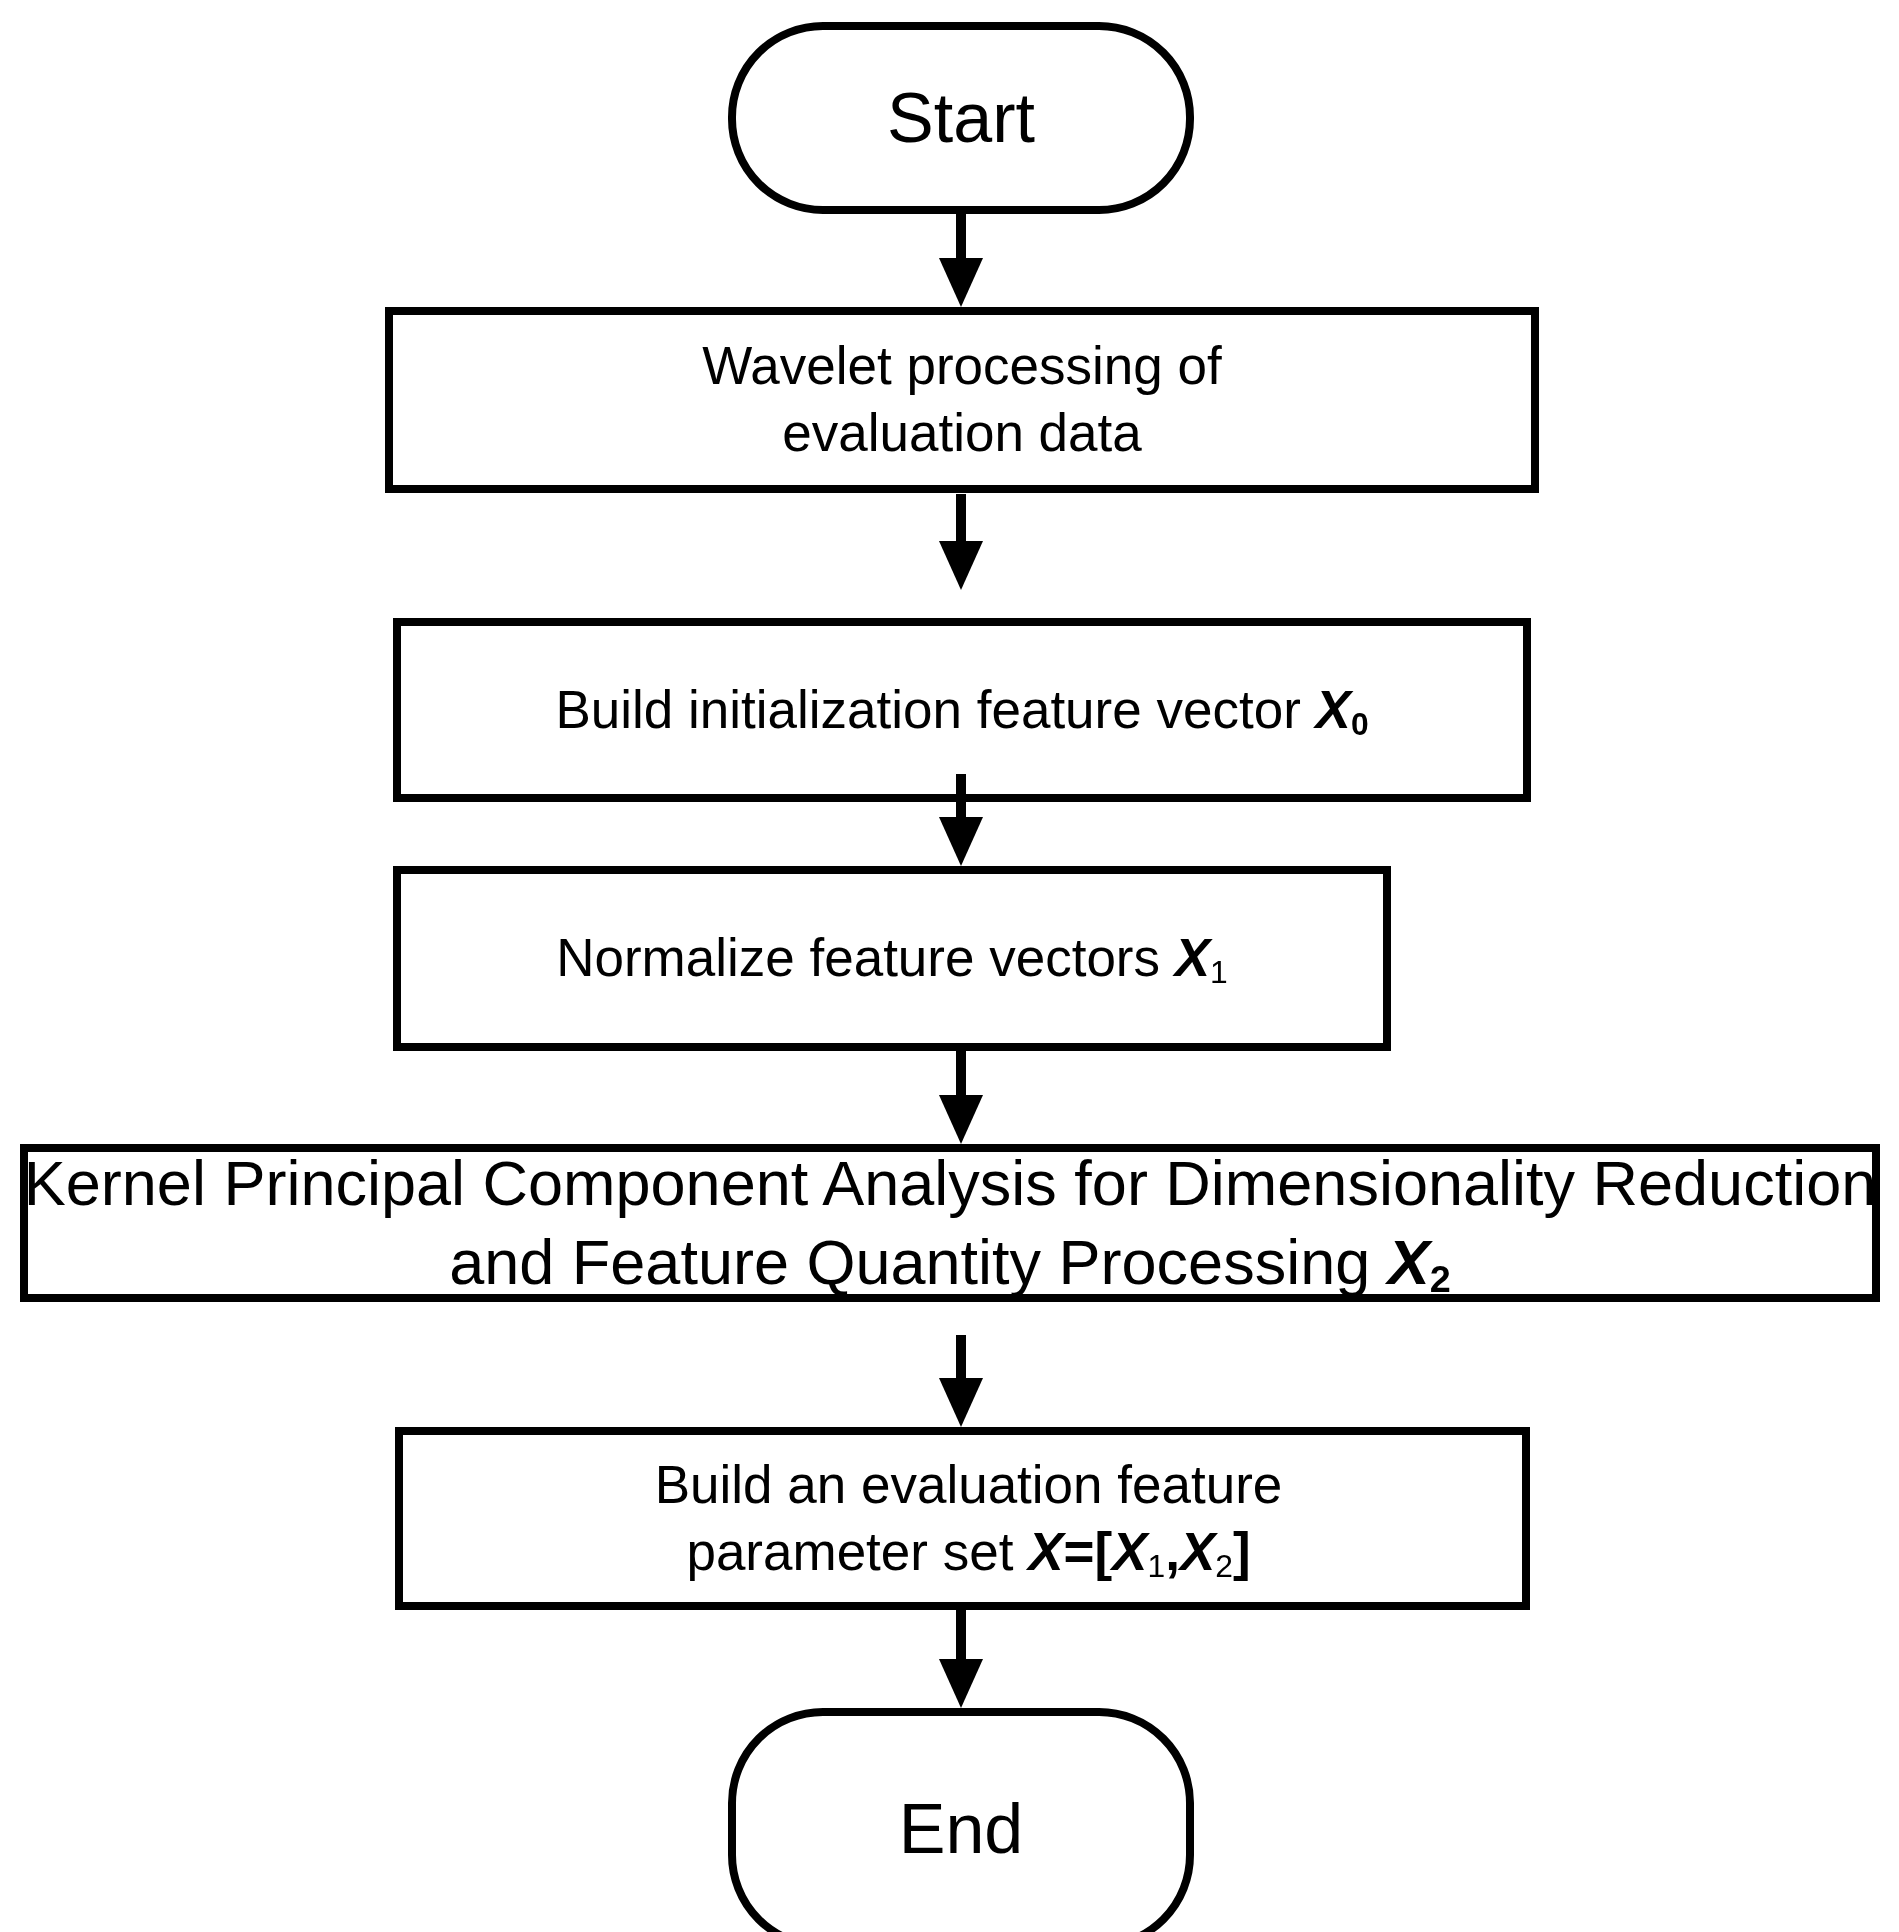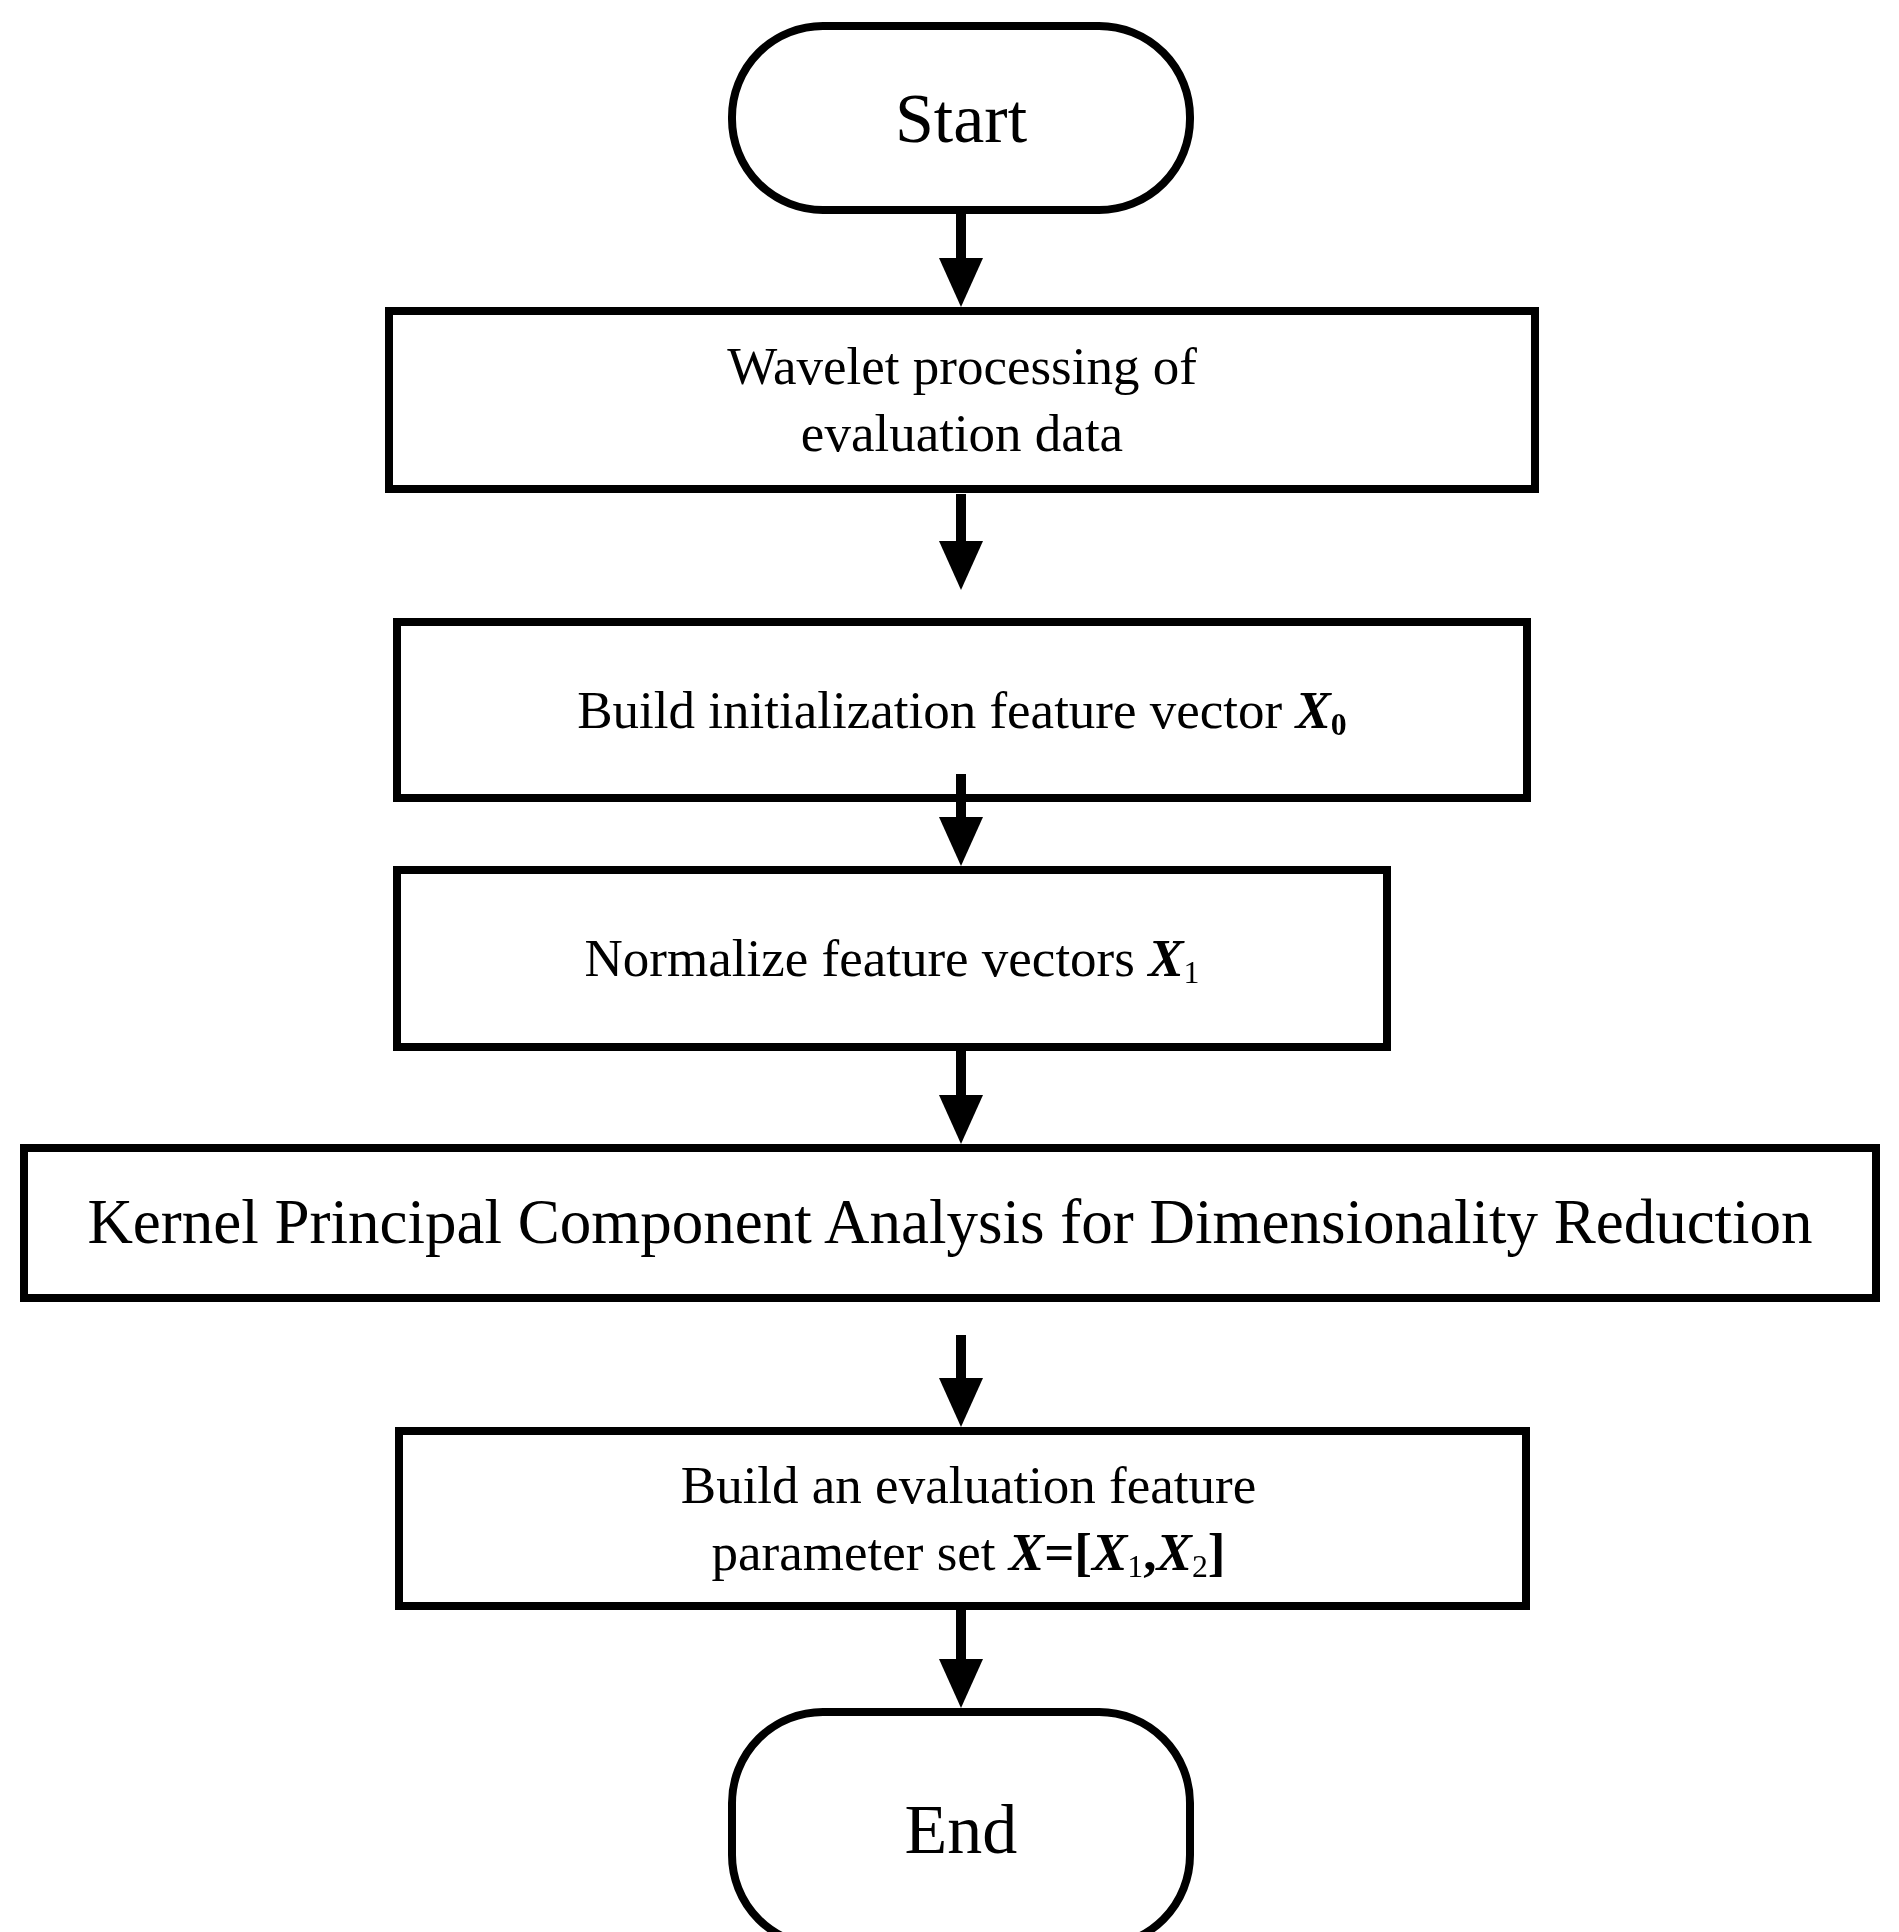--- a/index.html
+++ b/index.html
@@ -5,21 +5,21 @@
   html, body {
     margin: 0;
     padding: 0;
     background: #ffffff;
   }
   #canvas {
     position: relative;
     width: 1899px;
     height: 1933px;
     background: #ffffff;
-    font-family: Liberation Serif, serif;
+    font-family: Liberation Sans, sans-serif;
     color: #000000;
   }
   .node {
     position: absolute;
     box-sizing: border-box;
     border: 8px solid #000000;
     background: #ffffff;
     display: flex;
     flex-direction: column;
     justify-content: center;
@@ -126,20 +126,21 @@
     <span class="line"><span>Normalize feature vectors </span><span class="xb">X</span><span class="sub">1</span></span>
   </div>
 
   <div class="arrow arrow-4">
     <div class="stem"></div>
     <div class="head"></div>
   </div>
 
   <div class="node process node-kpca">
     <span class="line"><span>Kernel Principal Component Analysis for Dimensionality Reduction</span></span>
+    <span class="line"><span>and Feature Quantity Processing </span><span class="xb">X</span><span class="subb">2</span></span>
   </div>
 
   <div class="arrow arrow-5">
     <div class="stem"></div>
     <div class="head"></div>
   </div>
 
   <div class="node process node-evaluation-set">
     <span class="line"><span>Build an evaluation feature</span></span>
     <span class="line"><span>parameter set </span><span class="xb">X</span><span class="b">=[</span><span class="xb">X</span><span class="sub">1</span><span class="b">,</span><span class="xb">X</span><span class="sub">2</span><span class="b">]</span></span>

